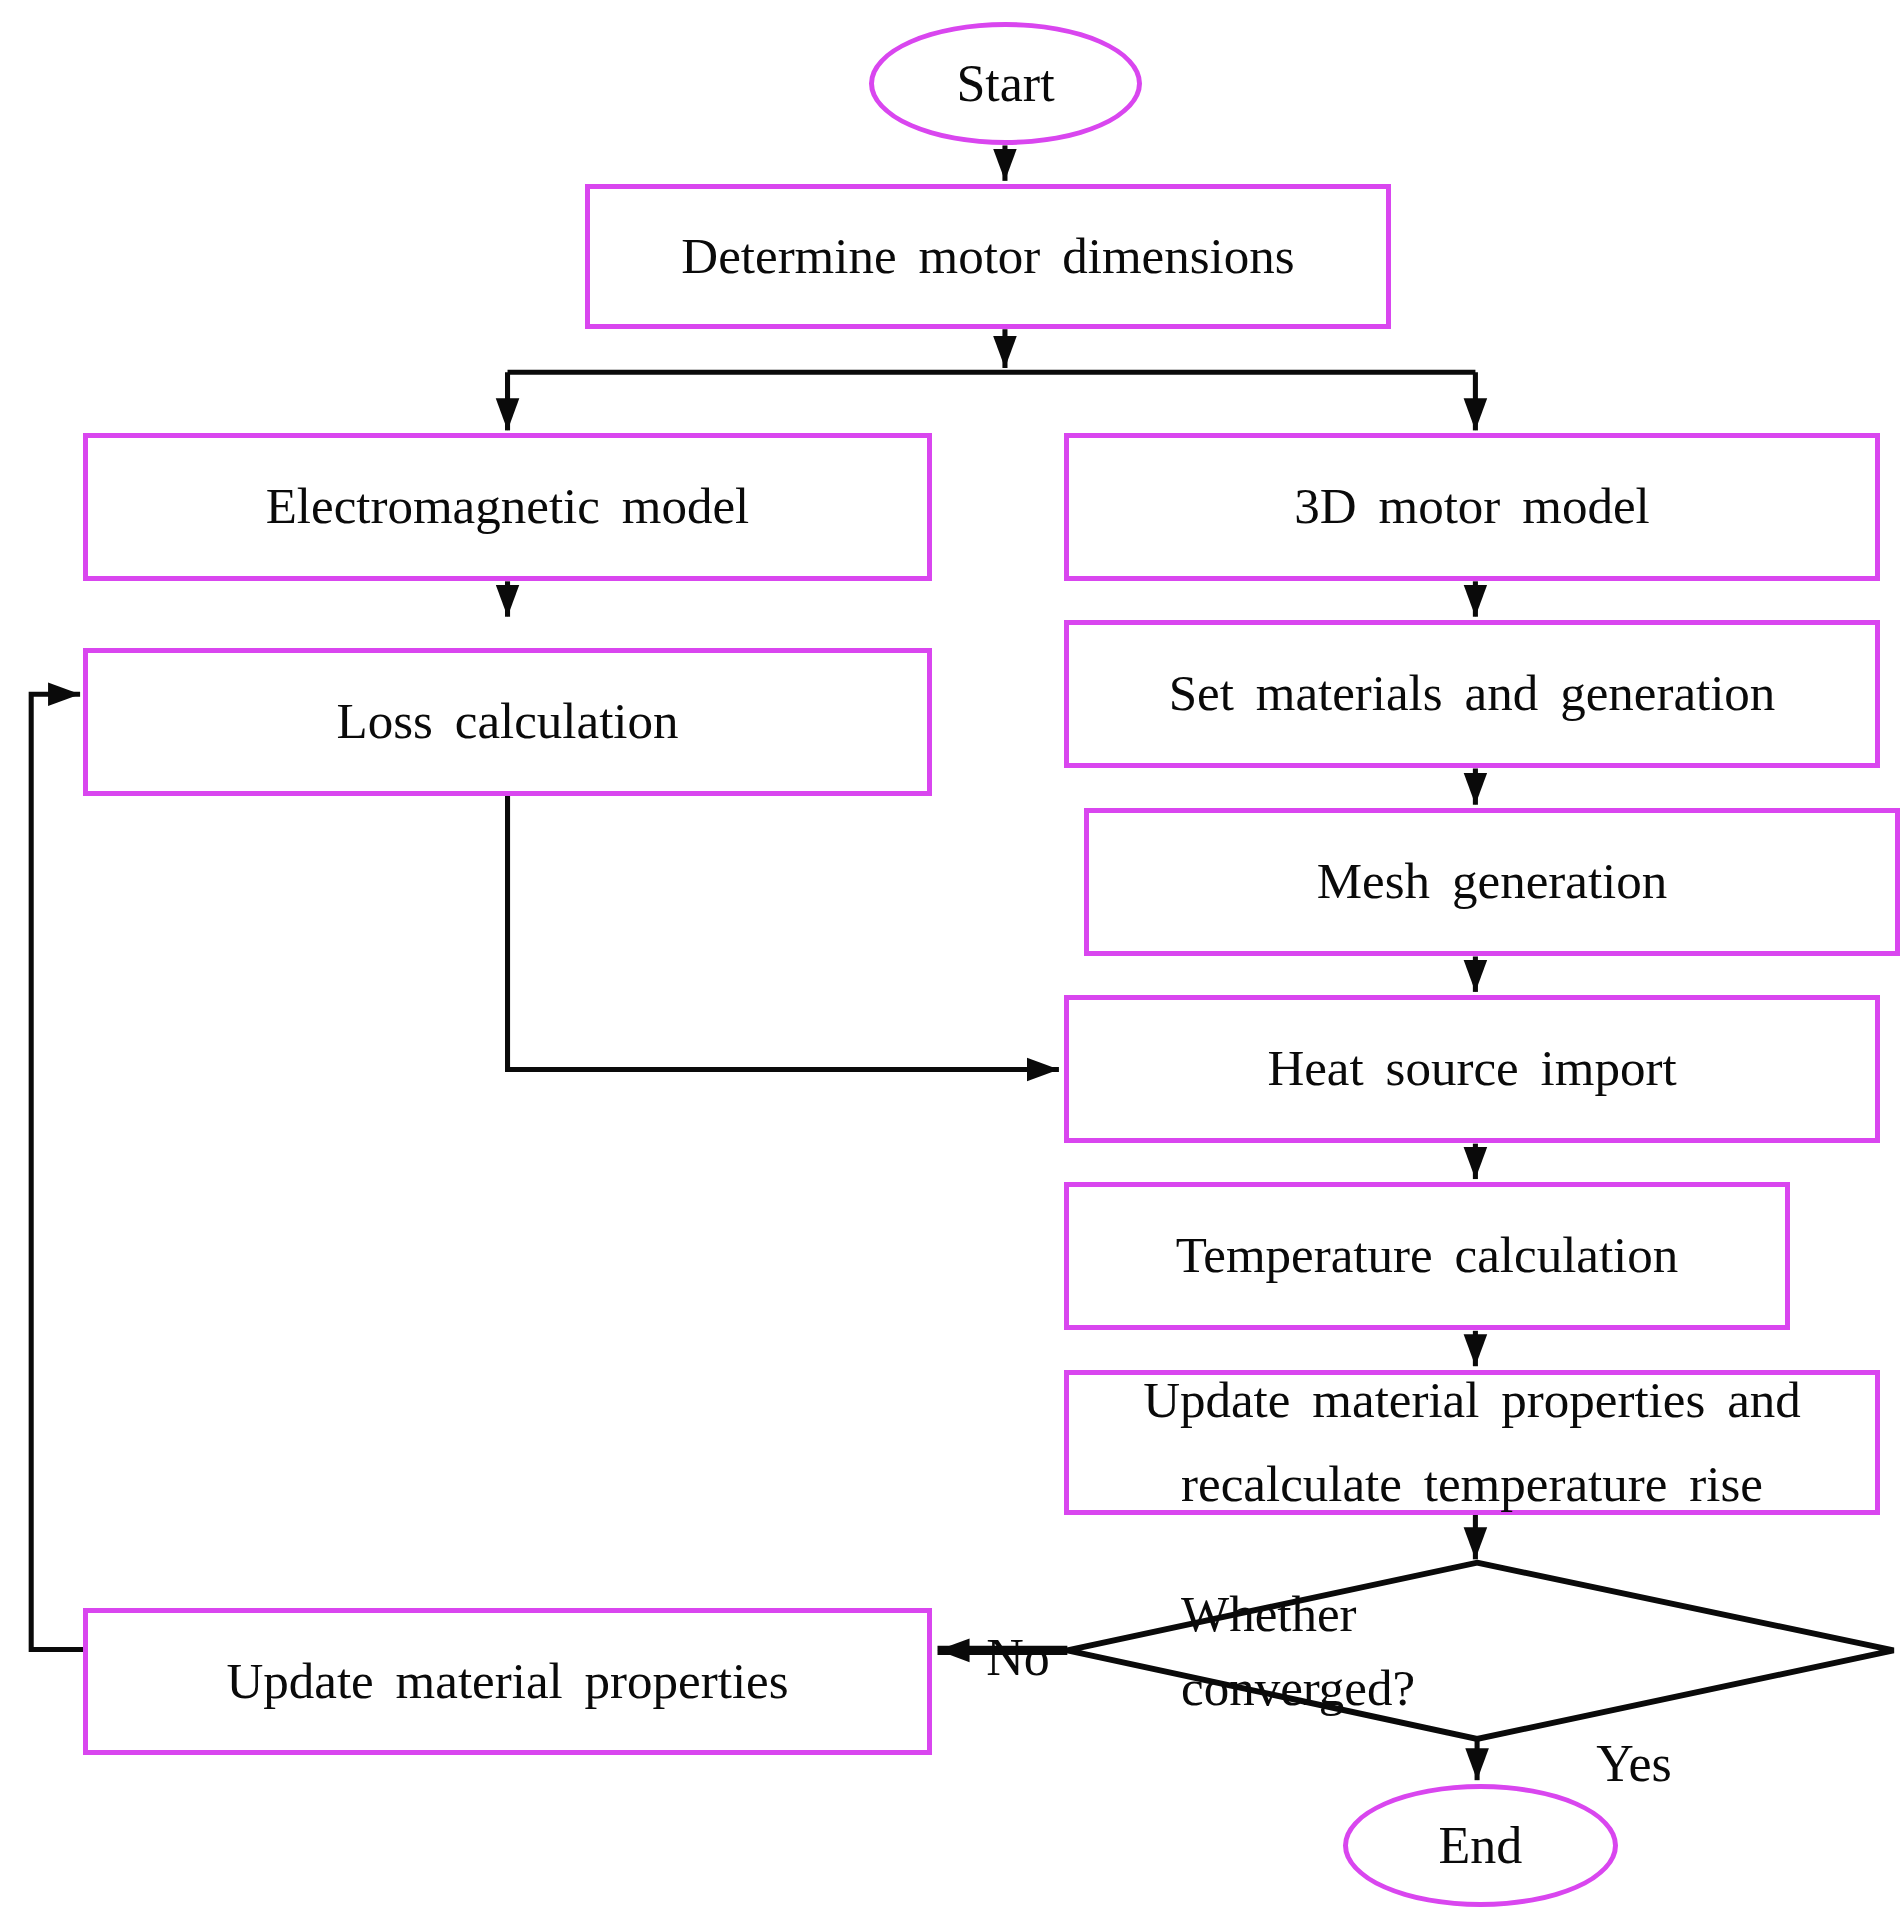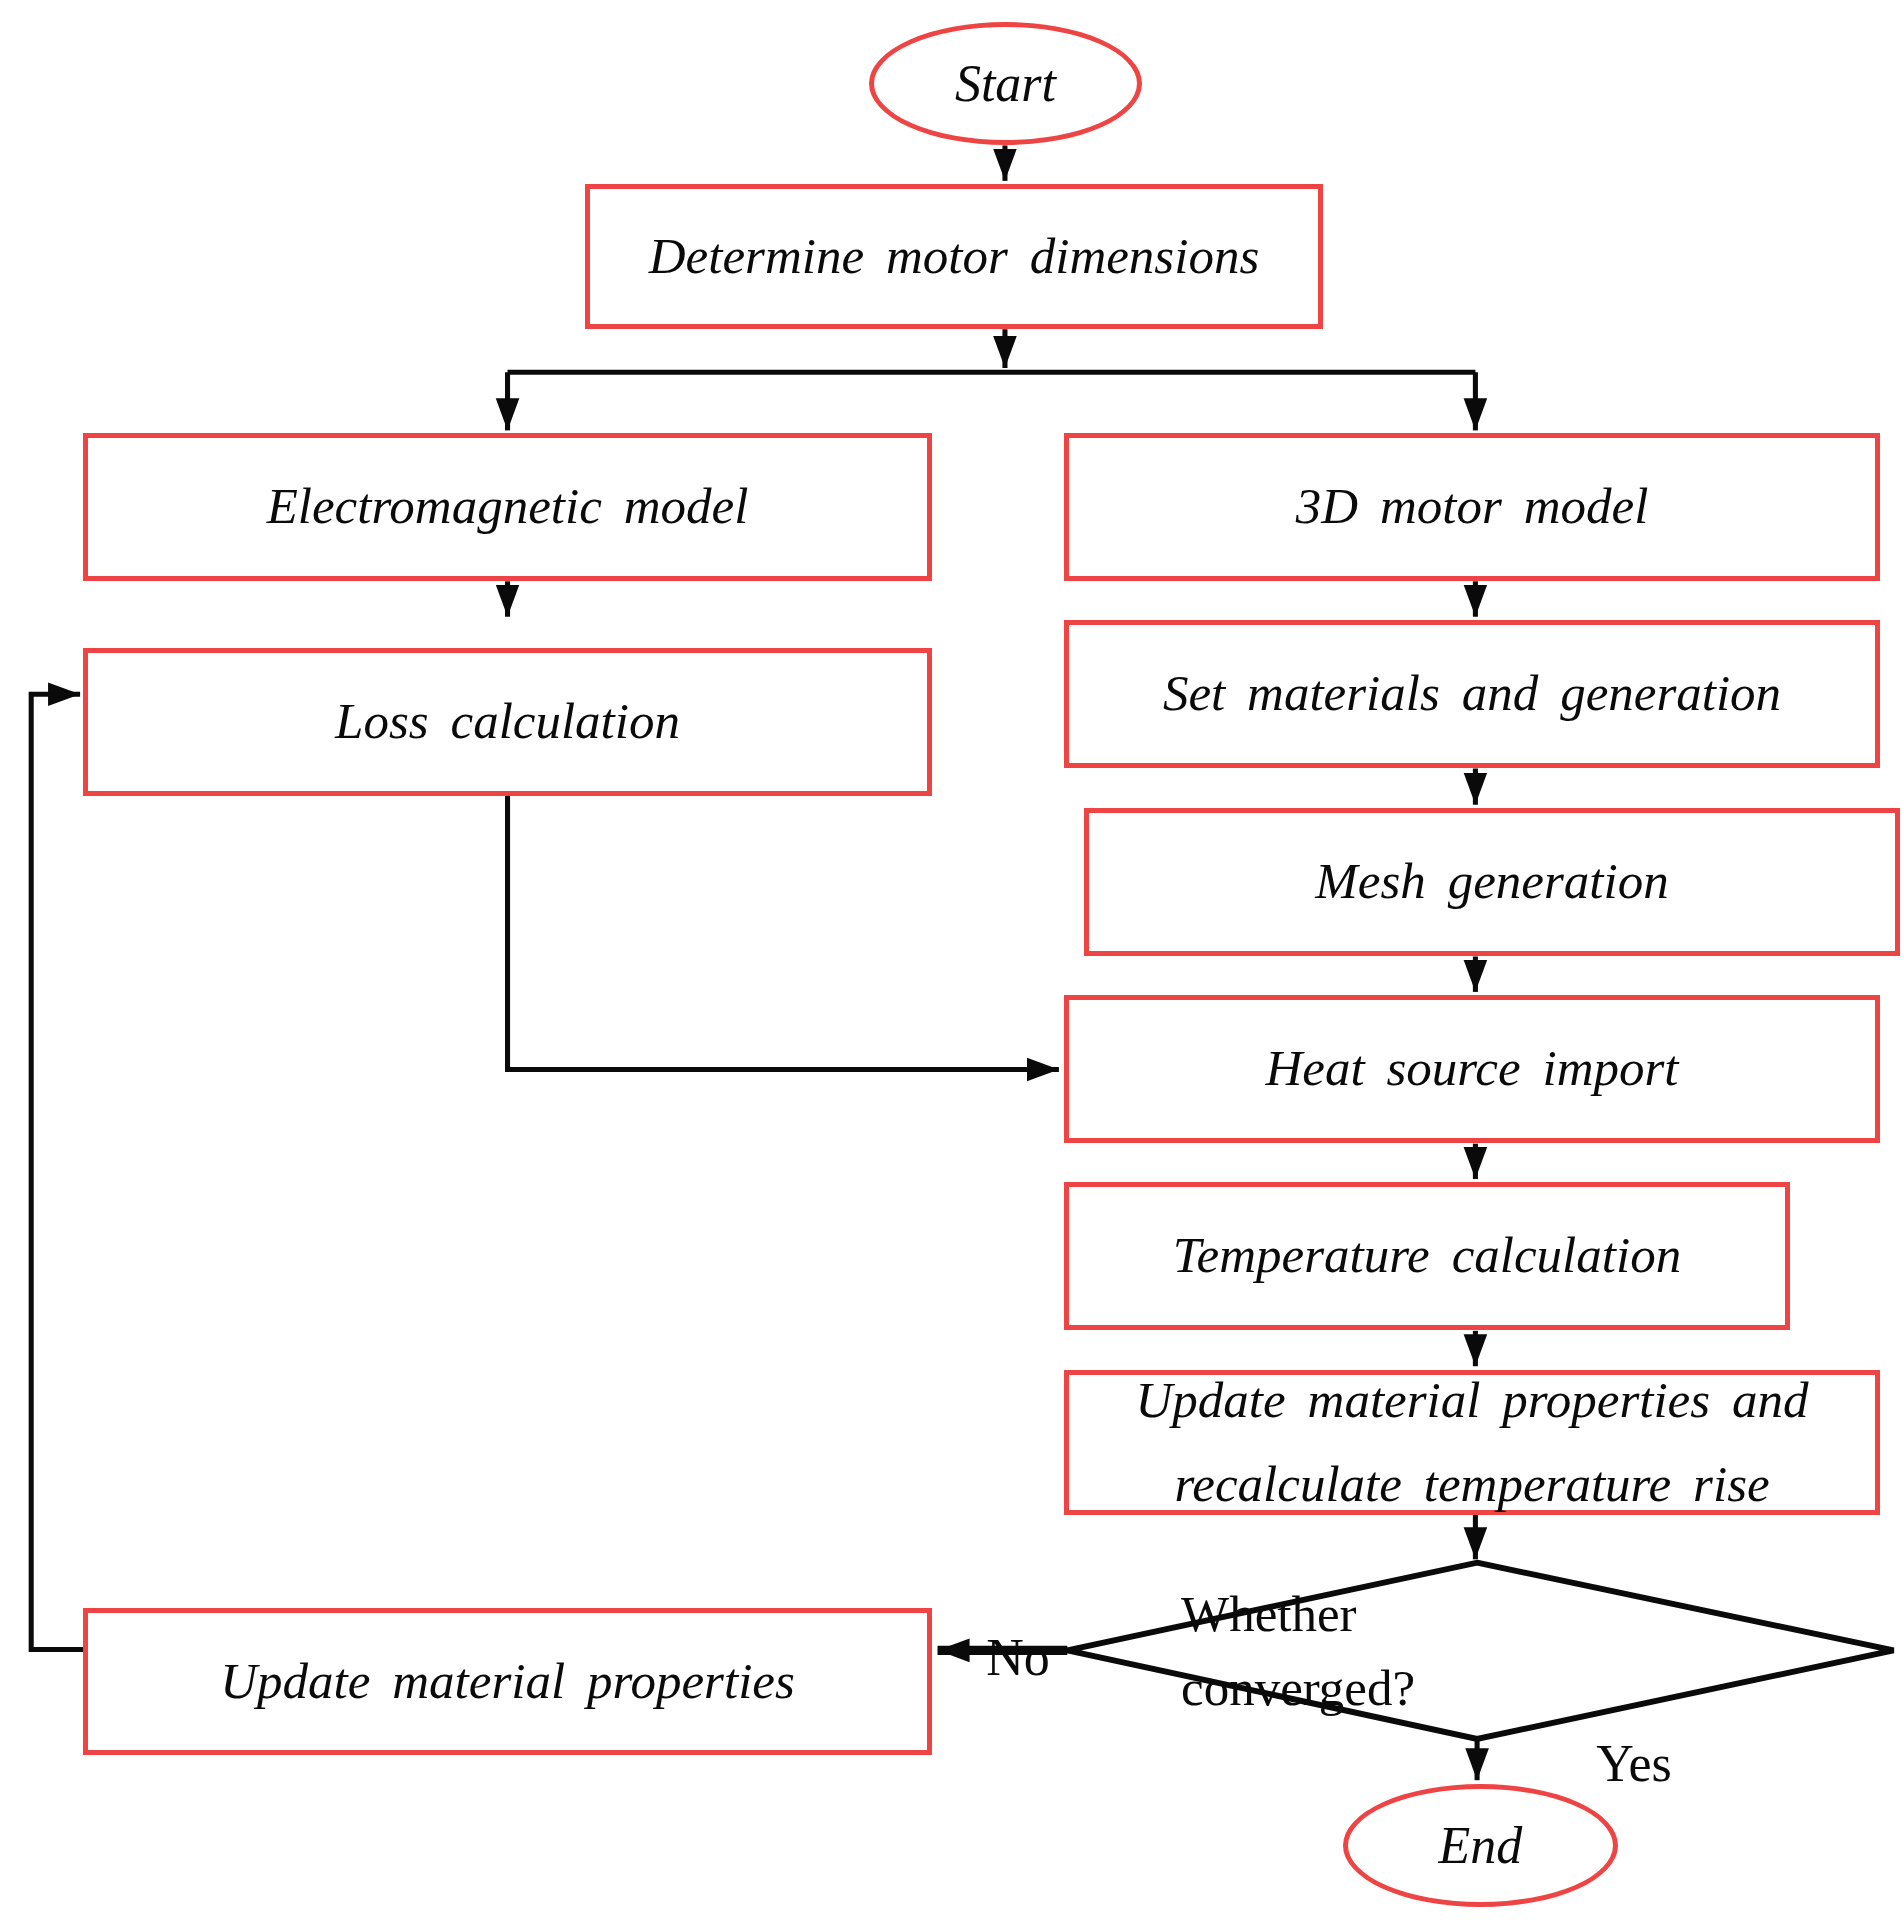--- a/index.html
+++ b/index.html
@@ -17,25 +17,24 @@
   .wire.thick { stroke-width: 11; }
   .dshape { fill: #ffffff; stroke: #0a0a0a; stroke-width: 7; }
   .node {
     position: absolute;
     display: flex;
     align-items: center;
     justify-content: center;
     text-align: left;
     box-sizing: border-box;
     background: #ffffff;
-    border: 5px solid #ef4444;
+    border: 5px solid #d946ef;
     font-size: 51px;
     word-spacing: 0.18em;
     line-height: 1.25;
-    font-style: italic;
   }
   .ellipse { border-radius: 50%; font-size: 52px; }
   .two-line { flex-direction: column; line-height: 1.40; gap: 12px; }
   .label {
     position: absolute;
     display: flex;
     align-items: center;
     justify-content: center;
     background: transparent;
     border: none;
@@ -82,21 +81,21 @@
     <path class="wire" d="M99 1956 L37 1956 L37 823 L95 823" marker-end="url(#arrow)"></path>
     <path class="wire" d="M1752 2062 L1752 2111" marker-end="url(#arrow)"></path>
 
     <polygon class="dshape" points="1752,1853 2246,1957 1752,2062 1266,1957"></polygon>
   </svg>
 
   <div class="node ellipse" style="left:869px; top:22px; width:273px; height:123px;">
     <span>Start</span>
   </div>
 
-  <div class="node" style="left:585px; top:184px; width:738px; height:145px;">
+  <div class="node" style="left:585px; top:184px; width:806px; height:145px;">
     <span>Determine motor dimensions</span>
   </div>
 
   <div class="node" style="left:83px; top:433px; width:849px; height:148px;">
     <span>Electromagnetic model</span>
   </div>
 
   <div class="node" style="left:1064px; top:433px; width:816px; height:148px;">
     <span>3D motor model</span>
   </div>

